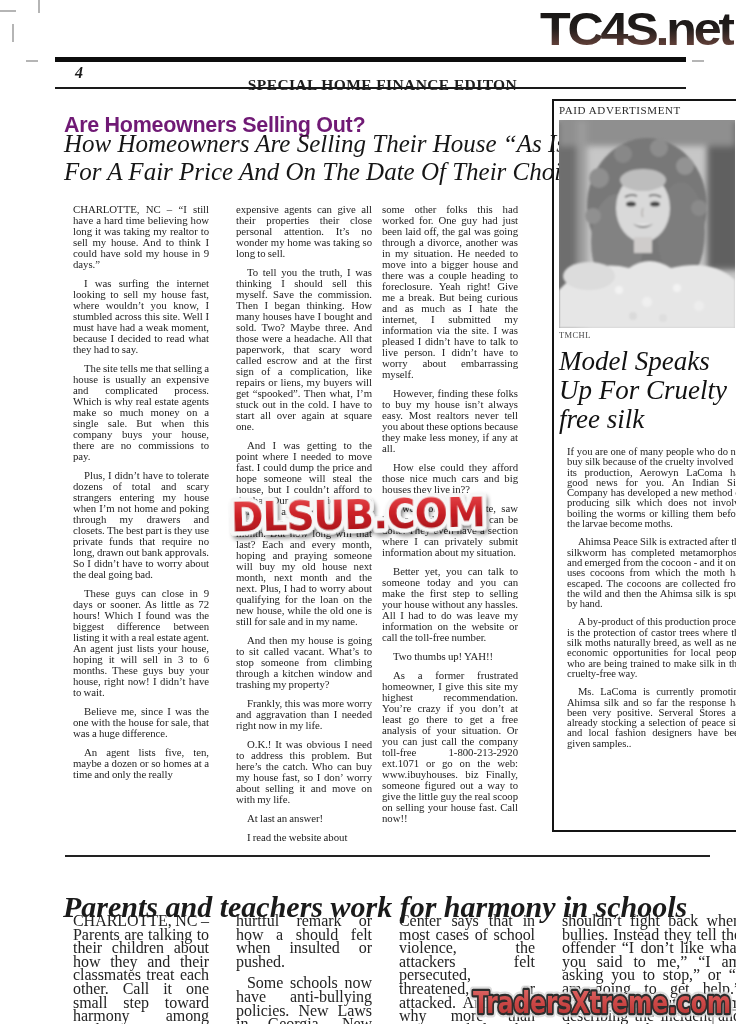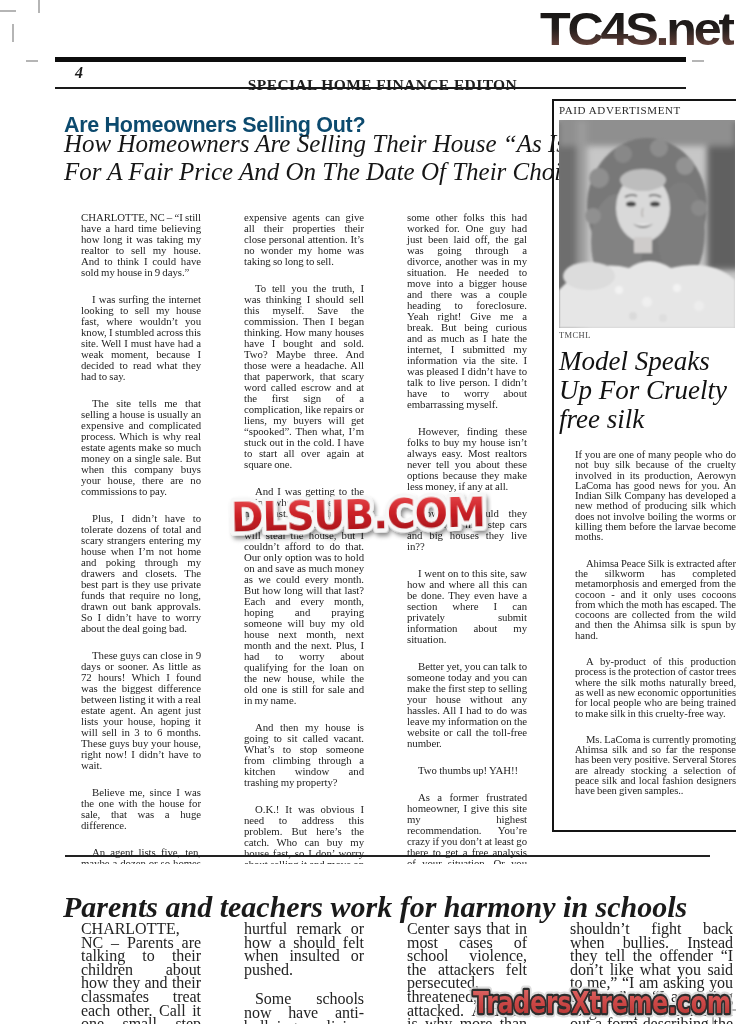--- a/index.html
+++ b/index.html
@@ -10,30 +10,30 @@
   
   .crop{position:absolute;background:#b5b5b5;}
   
   .mast-bar{position:absolute;left:55px;top:57px;width:631px;height:5px;background:#0d0d0d;}
   .mast-thin{position:absolute;left:55px;top:87px;width:631px;height:2px;background:#1a1a1a;}
   .page-num{position:absolute;left:75px;top:64px;font-size:16px;font-weight:bold;font-style:italic;}
   .edition{position:absolute;left:67px;top:65px;width:631px;text-align:center;
     font-size:15.5px;font-weight:bold;letter-spacing:.4px;margin-top:11px;}
   
   .headline{position:absolute;left:64px;top:99px;font-family:"Liberation Sans","DejaVu Sans",sans-serif;
-    font-weight:bold;font-size:21.5px;letter-spacing:-.3px;color:#0c4a6e;}
+    font-weight:bold;font-size:21.5px;letter-spacing:-.3px;color:#701a75;}
   .subhead{position:absolute;left:64px;top:130px;font-style:italic;font-size:25px;line-height:28px;color:#161616;}
   
   .col{position:absolute;top:196px;width:152px;height:668px;overflow:hidden;}
   .col p, .bcol p, .side-text p{
-    margin:16px;text-align:justify;text-indent:11px;
+    margin:8px;text-align:justify;text-indent:11px;
     font-size:10.8px;line-height:11px;letter-spacing:-.05px;word-spacing:-.4px;color:#232323;
   }
   .col p:first-child, .bcol p:first-child, .side-text p:first-child{text-indent:0;}
-  .c1{left:65px;} .c2{left:228px;} .c3{left:391px;}
+  .c1{left:65px;} .c2{left:228px;} .c3{left:374px;}
   
   .sidebar{position:absolute;left:552px;top:99px;width:200px;height:733px;box-sizing:border-box;
     border-left:2px solid #141414;border-top:2px solid #141414;border-bottom:2px solid #141414;}
   .paid-label{margin:3px 0 0 5px;font-size:11px;letter-spacing:.6px;color:#2a2a2a;}
   .photo-wrap{margin:4px 0 0 5px;width:176px;height:208px;}
   .photo-credit{margin:2px 0 0 5px;font-size:8.5px;letter-spacing:.4px;color:#4a4a4a;}
   .side-head{margin:7px 0 0 5px;font-style:italic;font-size:27px;line-height:29px;color:#121212;}
   .side-text{margin:13px 0 0 5px;width:193px;}
   .side-text p{font-size:10.6px;line-height:10.3px;}
   
@@ -89,28 +89,29 @@
     <p>Plus, I didn’t have to tolerate dozens of total and scary strangers entering my house when I’m not home and poking through my drawers and closets. The best part is they use private funds that require no long, drawn out bank approvals. So I didn’t have to worry about the deal going bad.</p>
     <p>These guys can close in 9 days or sooner. As little as 72 hours! Which I found was the biggest difference between listing it with a real estate agent. An agent just lists your house, hoping it will sell in 3 to 6 months. These guys buy your house, right now! I didn’t have to wait.</p>
     <p>Believe me, since I was the one with the house for sale, that was a huge difference.</p>
     <p>An agent lists five, ten, maybe  a dozen or so homes at a time and only the really</p>
   </div>
 <div class="col c2">
     <p>expensive agents can give all their properties their close personal attention. It’s no wonder my home was taking so long to sell.</p>
     <p>To tell you the truth, I was thinking I should sell this myself. Save the commission. Then I began thinking. How many houses have I bought and sold. Two? Maybe three. And those were a headache. All that paperwork, that scary word called escrow and at the first sign of a complication, like repairs or liens, my buyers will get “spooked”. Then what, I’m stuck out in the cold. I have to start all over again at square one.</p>
     <p>And I was getting to the point where I needed to move fast. I could dump the price and hope someone will steal the house, but I couldn’t afford to do that. Our only option was to hold on and save as much money as we could every month. But how long will that last?  Each and every month, hoping and praying someone will buy my old house next month, next month and the next. Plus, I had to worry about qualifying for the loan on the new house, while the old one is still for sale and in my name.</p>
     <p>And then my house is going to sit called vacant. What’s to stop someone from climbing through a kitchen window and trashing my property?</p>
+    <p>Frankly, this was more worry and aggravation than I needed right now in my life.</p>
     <p>O.K.! It was obvious I need to address this problem. But here’s the catch. Who can buy my house fast, so I don’ worry about selling it and move on with my life.</p>
     <p>At last an answer!</p>
     <p>I read the website about</p>
   </div>
 <div class="col c3">
     <p>some other folks this had worked for. One guy had just been laid off, the gal was going through a divorce, another was in my situation. He needed to move into a bigger house and there was a couple heading to foreclosure. Yeah right! Give me a break. But being curious and as  much as I hate the internet, I submitted my information via the site. I was pleased I didn’t have to talk to live person. I didn’t have to worry about embarrassing myself.</p>
     <p>However, finding these folks to buy my house isn’t always easy. Most realtors never tell you about these options because they make less money, if any at all.</p>
-    <p>How else could they afford those nice step cars and big houses they live in??</p>
+    <p>How else could they afford those nice much cars and big houses they live in??</p>
     <p>I went on to this site, saw how and where all this can be done. They even have a section where I can privately submit information about my situation.</p>
     <p>Better yet, you can talk to someone today and you can make the first step to selling your house without any hassles. All I had to do was leave my information on the website or call the toll-free number.</p>
     <p>Two thumbs up! YAH!!</p>
     <p>As a former frustrated homeowner, I give this site my highest recommendation. You’re crazy if you don’t at least go there to get a free analysis of your situation. Or you can just call the company toll-free 1-800-213-2920 ext.1071 or go on the web: www.ibuyhouses. biz Finally, someone figured out a way to give the little guy the real scoop on selling your house fast. Call now!!</p>
   </div>
 
 <aside class="sidebar">
   <div class="paid-label">PAID ADVERTISMENT</div>
   <div class="photo-wrap">
     <svg width="176" height="208" viewBox="0 0 176 208">

